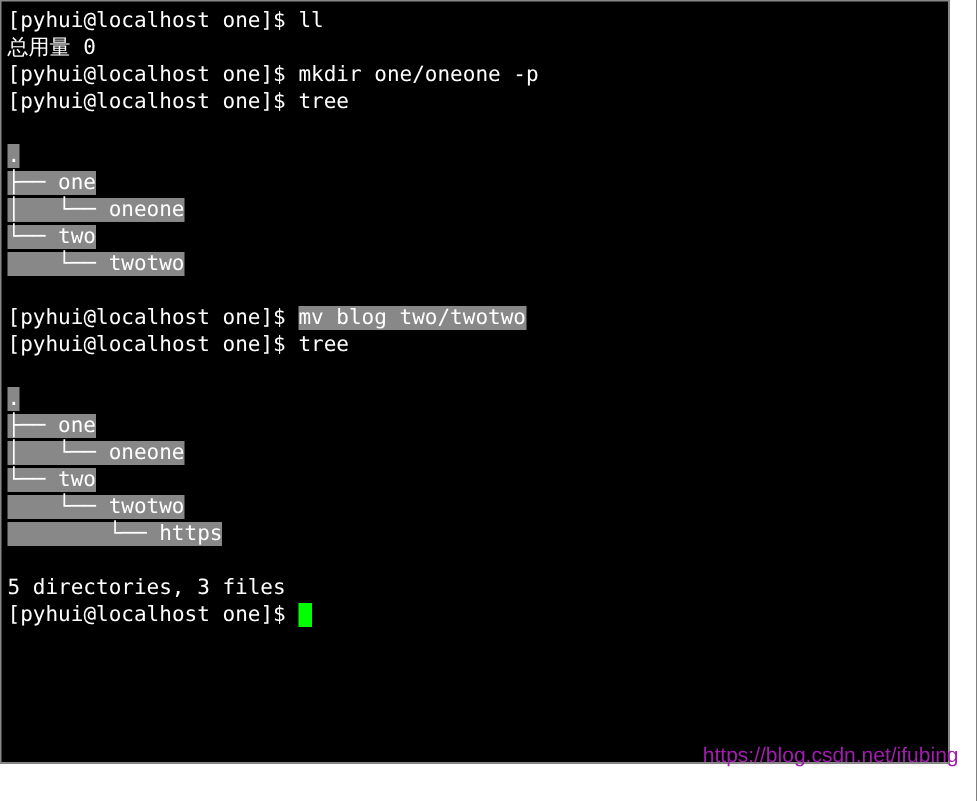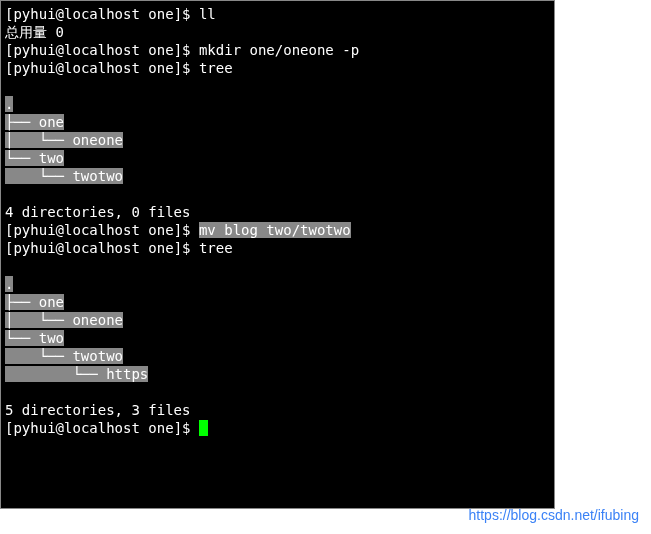--- a/index.html
+++ b/index.html
@@ -6,61 +6,60 @@
     body {
       width: 651px;
       height: 534px;
       background: #ffffff;
       font-family: "DejaVu Sans Mono", "Courier New", monospace;
       font-size: 14px;
       line-height: 18px;
       position: relative;
     }
     .terminal {
-      width: 555px;
+      width: 633px;
       height: 509px;
       background: #000000;
       color: #ffffff;
       padding: 4px;
       border: 1px solid #888;
     }
     .line { white-space: pre; }
     .hl { background: #888888; color: #ffffff; display: inline; }
     .cursor {
       display: inline-block;
       width: 9px;
       height: 16px;
       background: #00ff00;
       vertical-align: text-bottom;
     }
     .watermark {
       position: absolute;
       right: 12px;
-      bottom: 10px;
-      color: #3b82f6;
+      bottom: 22px;
+      color: #a21caf;
       font-family: Arial, sans-serif;
       font-size: 14px;
     }
   </style>
 </head>
 <body>
 
 <div class="terminal">
   <div class="line"><span>[<span>pyhui</span>@<span>localhost</span> <span>one</span>]<span>$ </span></span><span>ll</span></div>
   <div class="line">总用量 0</div>
   <div class="line"><span>[<span>pyhui</span>@<span>localhost</span> <span>one</span>]<span>$ </span></span><span>mkdir one/oneone -p</span></div>
   <div class="line"><span>[<span>pyhui</span>@<span>localhost</span> <span>one</span>]<span>$ </span></span><span>tree</span></div>
   <div class="line"> </div>
   <div class="line"><span class="hl">.</span></div>
   <div class="line"><span class="hl">├── one</span></div>
   <div class="line"><span class="hl">│   └── oneone</span></div>
   <div class="line"><span class="hl">└── two</span></div>
   <div class="line"><span class="hl">    └── twotwo</span></div>
   <div class="line"> </div>
-  <div class="line">4 directories, 0 files</div>
   <div class="line"><span>[<span>pyhui</span>@<span>localhost</span> <span>one</span>]<span>$ </span></span><span class="hl">mv blog two/twotwo</span></div>
   <div class="line"><span>[<span>pyhui</span>@<span>localhost</span> <span>one</span>]<span>$ </span></span><span>tree</span></div>
   <div class="line"> </div>
   <div class="line"><span class="hl">.</span></div>
   <div class="line"><span class="hl">├── one</span></div>
   <div class="line"><span class="hl">│   └── oneone</span></div>
   <div class="line"><span class="hl">└── two</span></div>
   <div class="line"><span class="hl">    └── twotwo</span></div>
   <div class="line"><span class="hl">        └── https</span></div>
   <div class="line"> </div>

